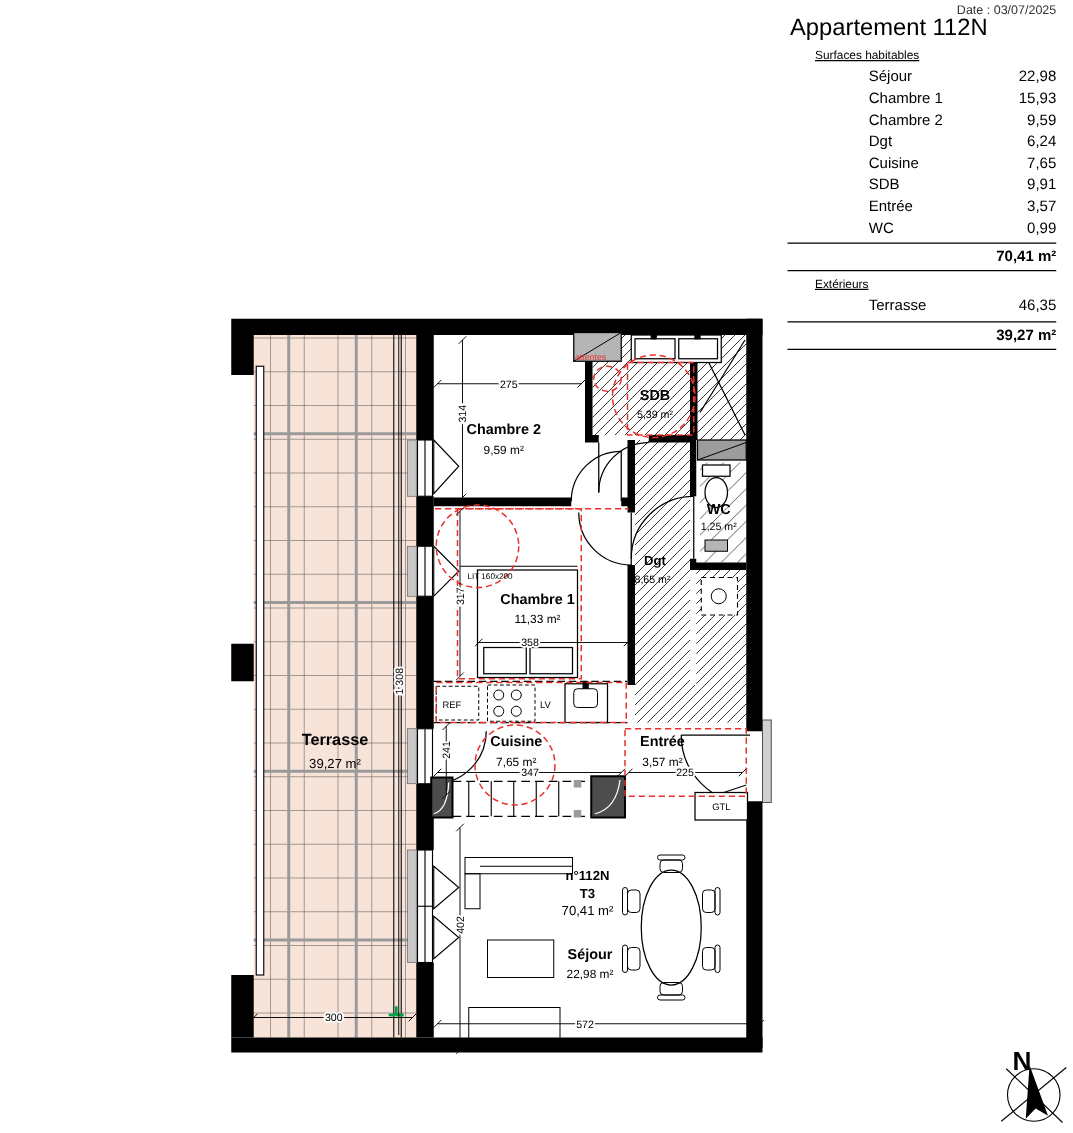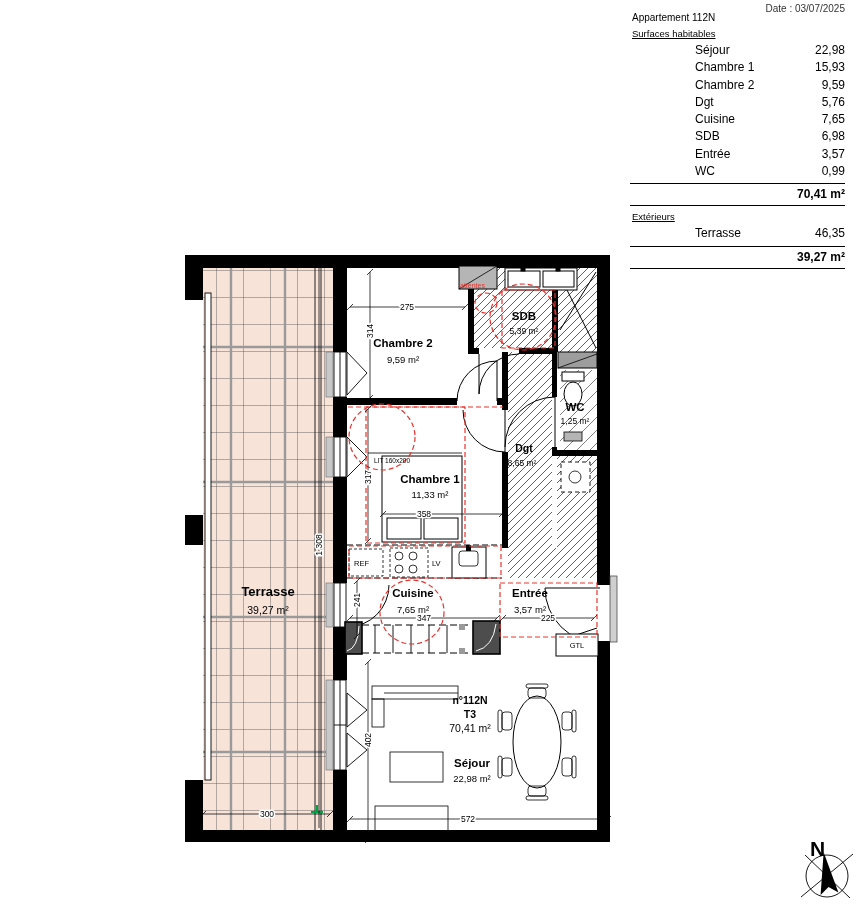--- a/index.html
+++ b/index.html
@@ -1,22 +1,22 @@
 <!DOCTYPE html>
 <html><head>
 <meta charset="utf-8">
 <style>
   html,body{margin:0;padding:0;background:#fff;}
   body{width:858px;height:906px;position:relative;font-family:"Liberation Sans",sans-serif;overflow:hidden;}
   #plan-svg{position:absolute;left:0;top:0;}
   .date{position:absolute;top:3px;right:13px;font-size:10px;color:#333;}
   .panel{position:absolute;left:630px;top:12px;width:215px;color:#000;}
-  .panel .title{font-size:10px;padding-left:2px;}
+  .panel .title{font-size:19px;padding-left:2px;}
   .sec-head{font-size:9.5px;margin-top:5px;padding-left:2px;}
-  .sec-head span{text-decoration:underline;}
+  .sec-head span{text-decoration:underline;margin-left:20px;}
   .rows{margin-top:3px;}
   .row{display:flex;justify-content:space-between;font-size:12px;line-height:17.3px;padding-left:65px;}
   .total-line{border-top:1.2px solid #000;border-bottom:1.2px solid #000;margin-top:3px;
               font-size:12px;font-weight:bold;text-align:right;padding:3px 0 4px 0;}
   
   text{font-family:"Liberation Sans",sans-serif;fill:#000;}
   .rname{font-size:11.5px;font-weight:bold;text-anchor:middle;}
   .rname-sm{font-size:10.5px;font-weight:bold;text-anchor:middle;}
   .rarea{font-size:9.5px;text-anchor:middle;}
   .rarea-sm{font-size:8.5px;text-anchor:middle;}
@@ -47,29 +47,29 @@
     <div class="row">
         <span>Chambre 1</span>
         <span>15,93</span>
       </div>
     <div class="row">
         <span>Chambre 2</span>
         <span>9,59</span>
       </div>
     <div class="row">
         <span>Dgt</span>
-        <span>5,76</span>
+        <span>6,24</span>
       </div>
     <div class="row">
         <span>Cuisine</span>
         <span>7,65</span>
       </div>
     <div class="row">
         <span>SDB</span>
-        <span>6,98</span>
+        <span>9,91</span>
       </div>
     <div class="row">
         <span>Entrée</span>
         <span>3,57</span>
       </div>
     <div class="row">
         <span>WC</span>
         <span>0,99</span>
       </div>
   </div>

